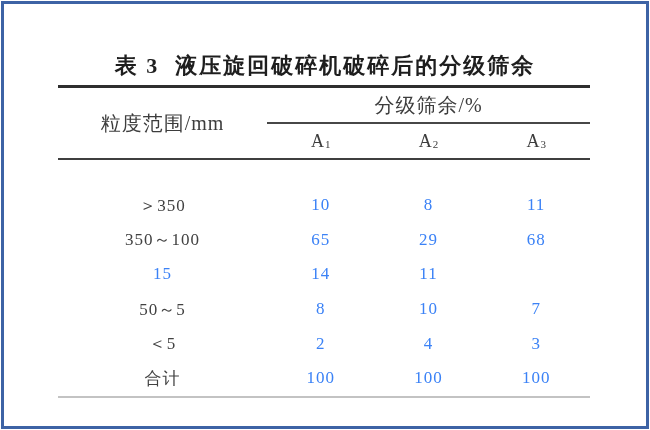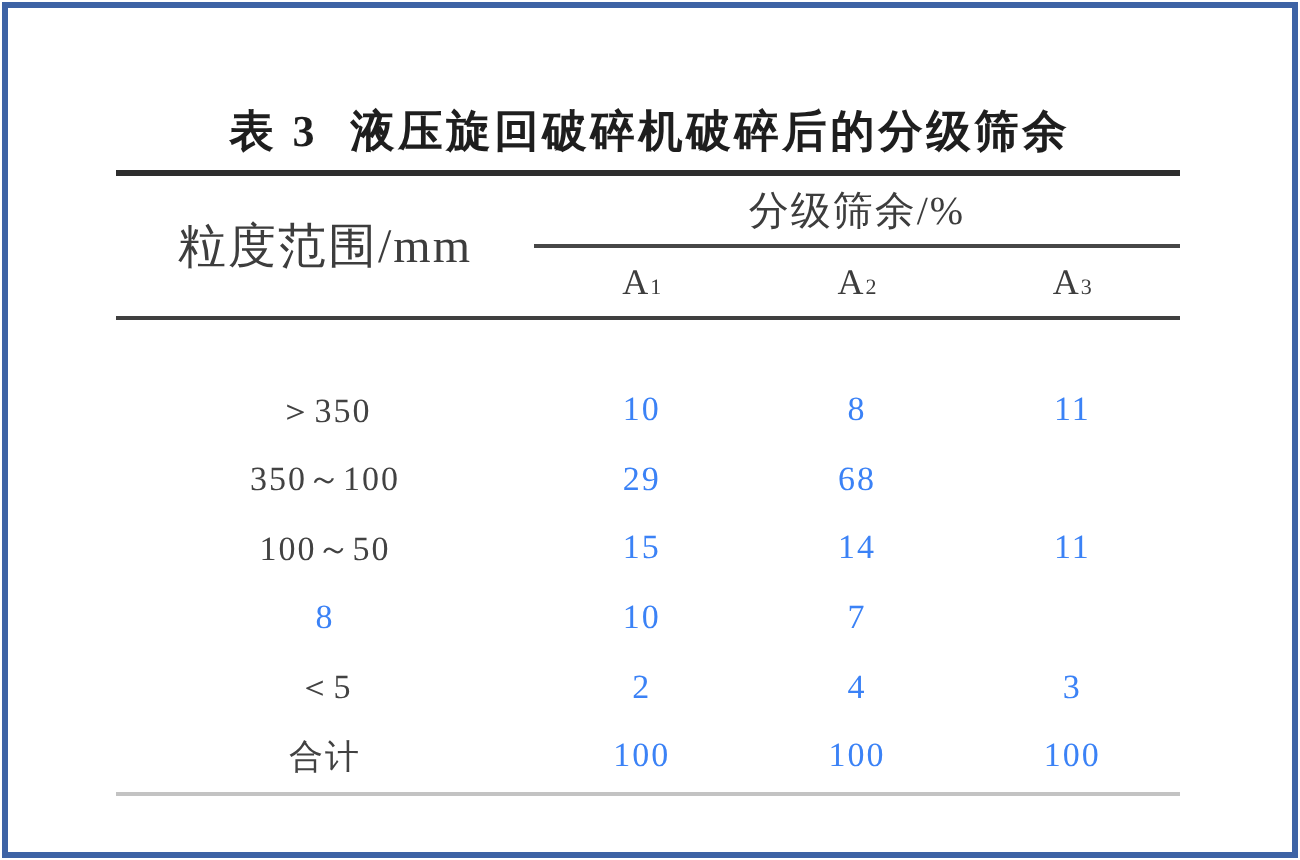--- a/index.html
+++ b/index.html
@@ -35,21 +35,21 @@
     display:grid;
     grid-template-columns:209px 1fr 1fr 1fr;
     grid-template-rows:36px 34px;
     border-top:3px solid #2e2e2e;
     border-bottom:2px solid #3f3f3f;
     color:#3d3d3d;
   }
   .c1h{
     grid-column:1;grid-row:1/3;
     display:flex;align-items:center;justify-content:center;
-    font-size:24px;letter-spacing:1px;
+    font-size:20px;letter-spacing:1px;
   }
   .gh{
     grid-column:2/5;grid-row:1;
     display:flex;align-items:center;justify-content:center;
     font-size:20px;letter-spacing:1px;
     border-bottom:2px solid #474747;
   }
   .sh{
     grid-row:2;
     display:flex;align-items:center;justify-content:center;
@@ -106,30 +106,31 @@
 
     <div class="tbody">
       <div class="trow">
         <div class="cell range">＞350</div>
         <div class="cell">10</div>
         <div class="cell">8</div>
         <div class="cell">11</div>
       </div>
       <div class="trow">
         <div class="cell range">350～100</div>
+        <div class="cell">65</div>
         <div class="cell">29</div>
         <div class="cell">68</div>
       </div>
       <div class="trow">
-        <div class="cell range">100～50</div>
         <div class="cell">15</div>
         <div class="cell">14</div>
         <div class="cell">11</div>
       </div>
       <div class="trow">
+        <div class="cell range">50～5</div>
         <div class="cell">8</div>
         <div class="cell">10</div>
         <div class="cell">7</div>
       </div>
       <div class="trow">
         <div class="cell range">＜5</div>
         <div class="cell">2</div>
         <div class="cell">4</div>
         <div class="cell">3</div>
       </div>

